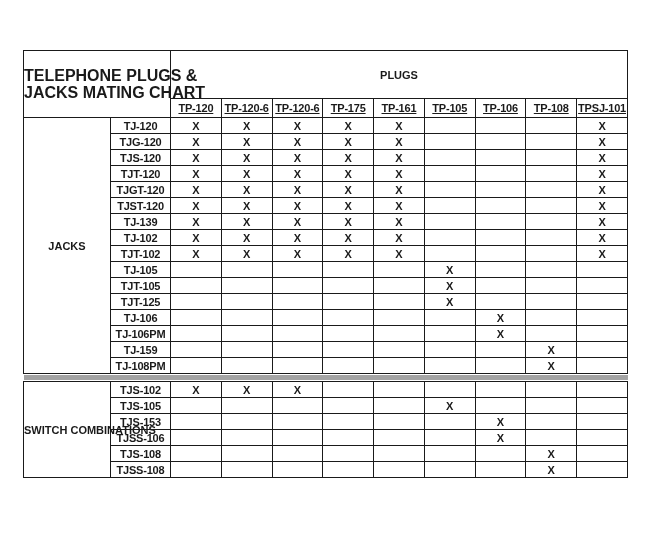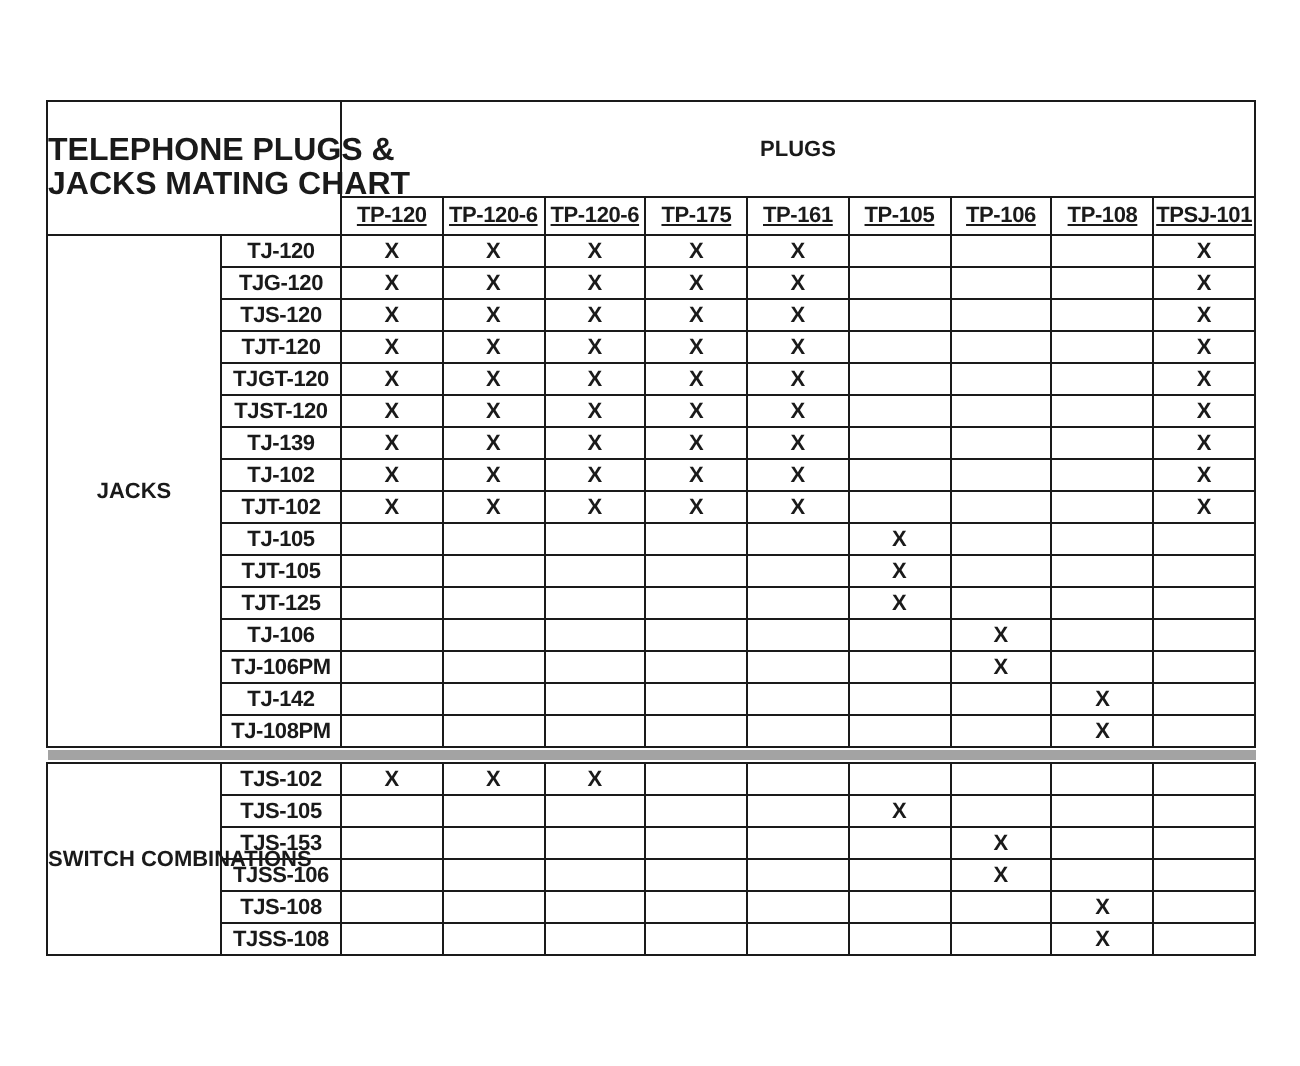--- a/index.html
+++ b/index.html
@@ -261,21 +261,21 @@
           <td class="mark"></td>
           <td class="mark"></td>
           <td class="mark"></td>
           <td class="mark"></td>
           <td class="mark"></td>
           <td class="mark">X</td>
           <td class="mark"></td>
           <td class="mark"></td>
         </tr>
         <tr>
-          <td class="rowlabel">TJ-142</td>
+          <td class="rowlabel">TJ-159</td>
           <td class="mark"></td>
           <td class="mark"></td>
           <td class="mark"></td>
           <td class="mark"></td>
           <td class="mark"></td>
           <td class="mark"></td>
           <td class="mark"></td>
           <td class="mark">X</td>
           <td class="mark"></td>
         </tr>

